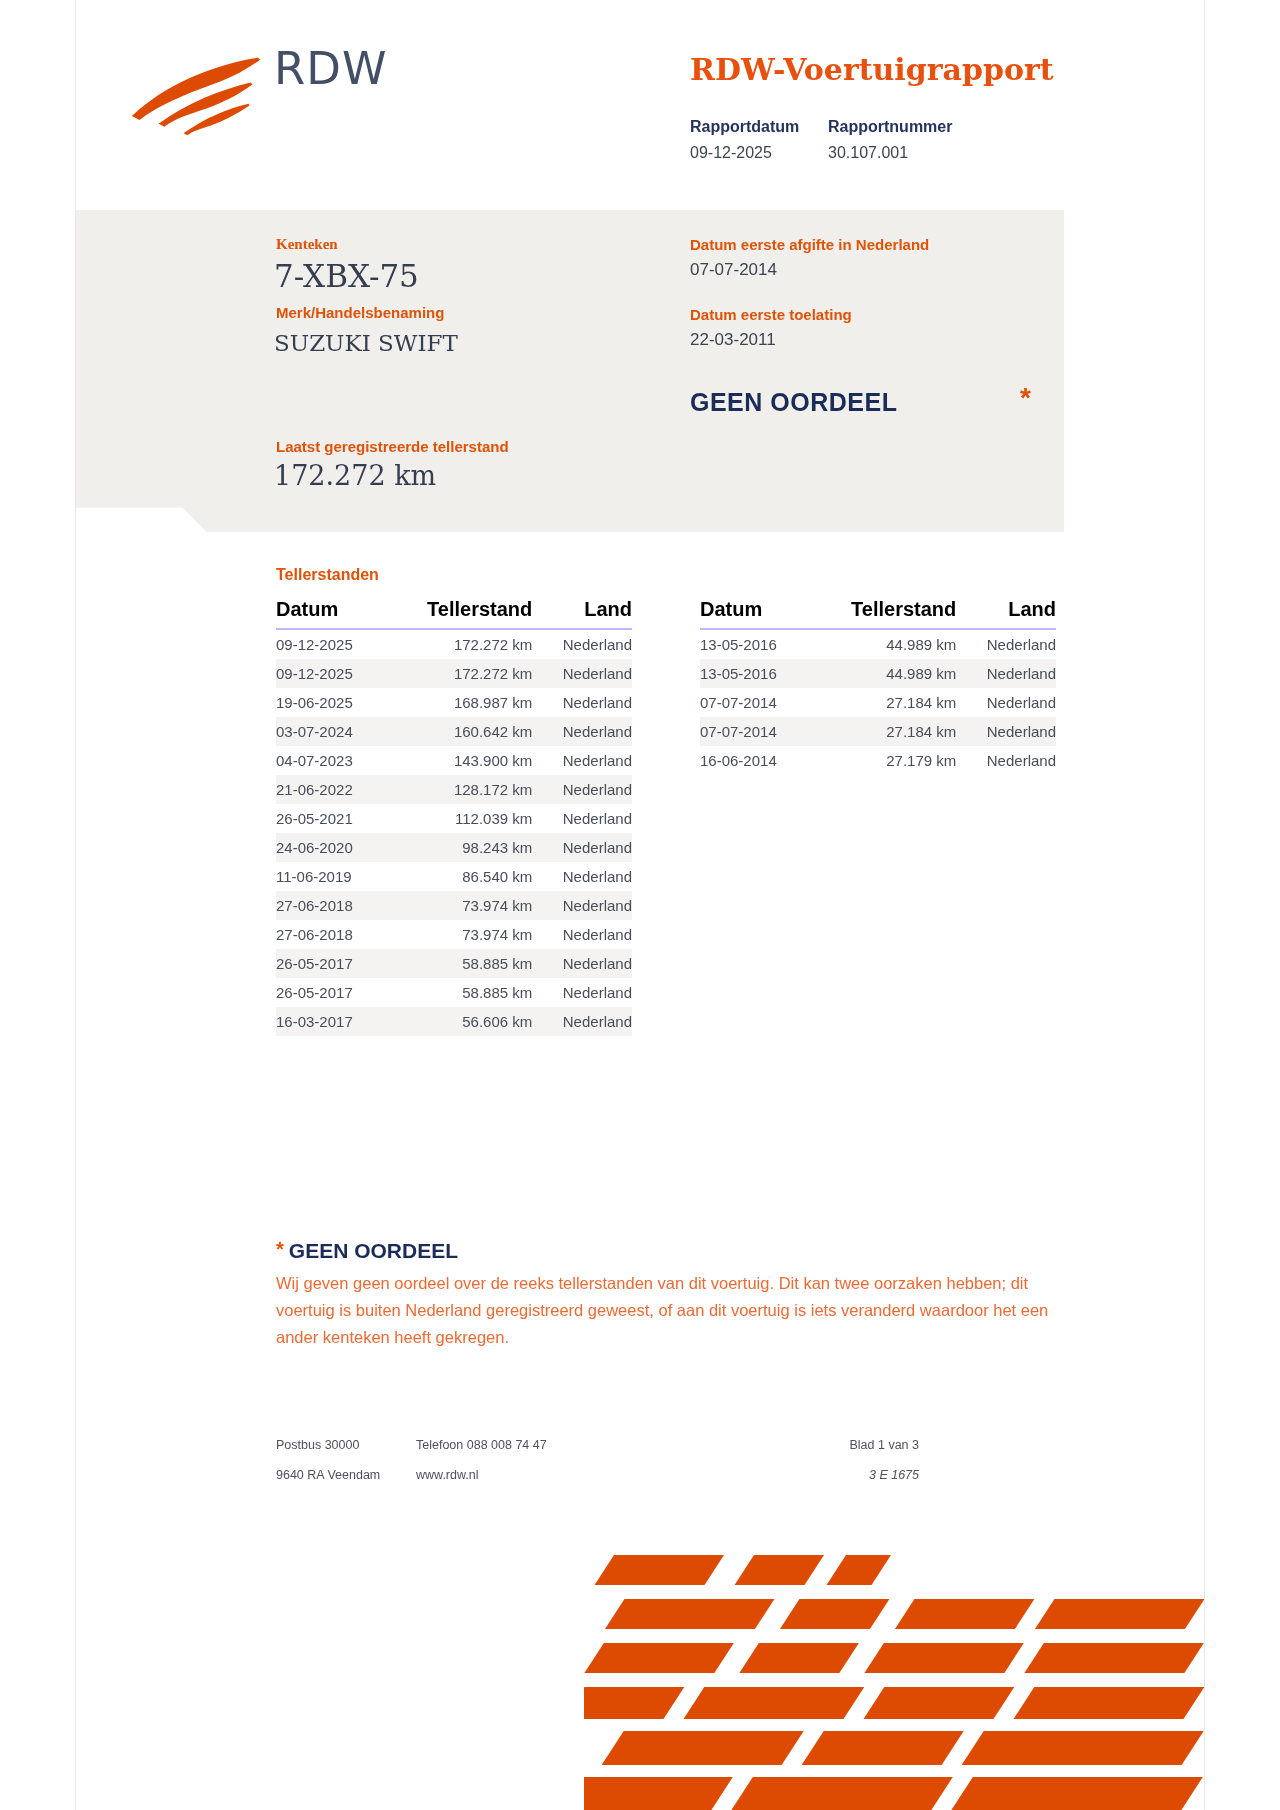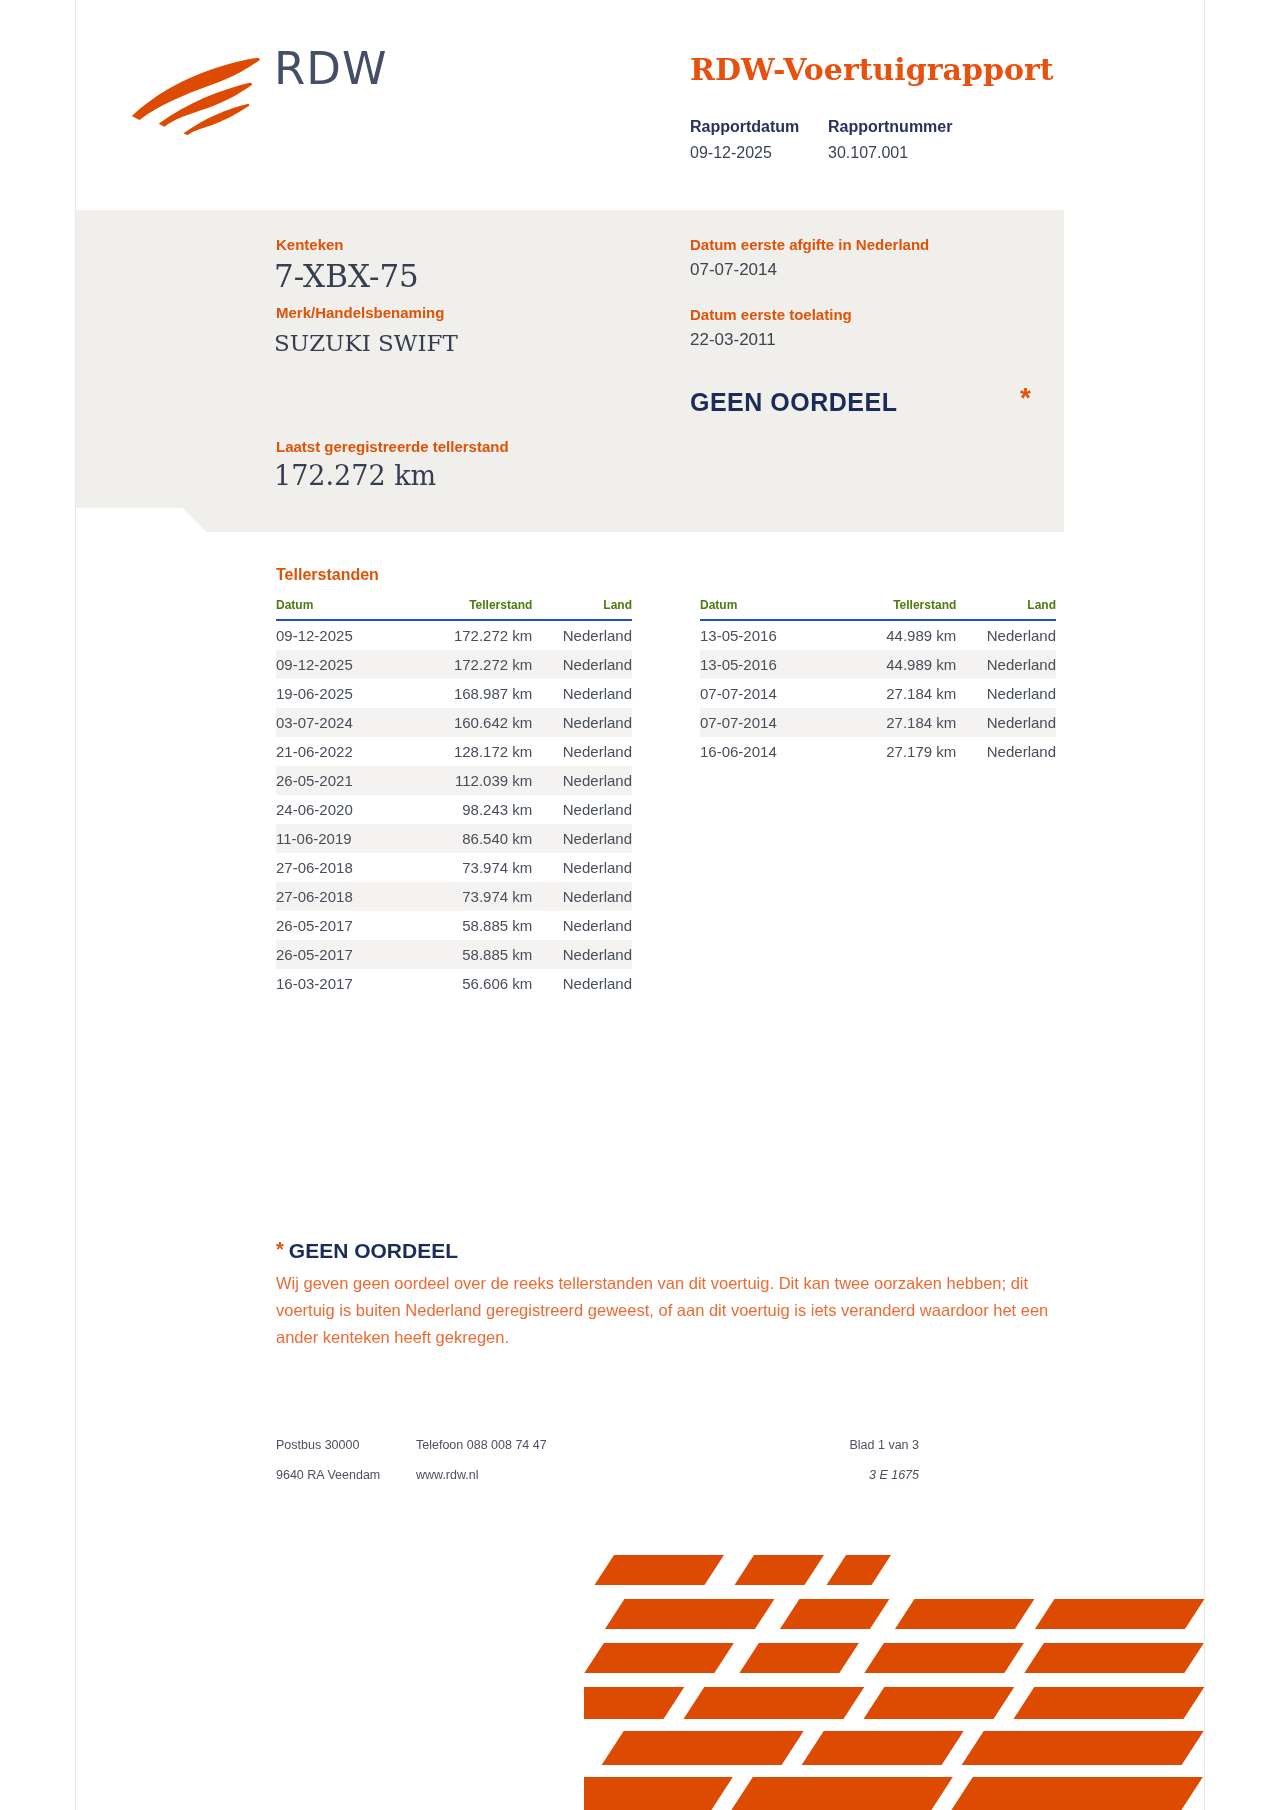--- a/index.html
+++ b/index.html
@@ -26,41 +26,41 @@
   
   .vehicle-panel {
     left:0; top:210px; width:988px; height:322px;
     background:#f1efec;
     clip-path: polygon(0 0, 100% 0, 100% 100%, 13.2% 100%, 10.8% 92.5%, 0 92.5%);
   }
   .field-label { font-size:15px; font-weight:bold; color:#e05206; }
   .big-value { font-family:"DejaVu Serif", serif; color:#353e50; }
   .small-value { font-size:17px; color:#3d4450; }
 
-  .kenteken-label { left:200px; top:236px; }
+  .kenteken-label { left:200px; top:236px;font-family:Liberation Serif, serif; }
   .kenteken-value { left:198px; top:258px; font-size:31px; }
   .merk-label { left:200px; top:304px; }
   .merk-value { left:198px; top:330px; font-size:23px; }
   .teller-label { left:200px; top:438px; }
   .teller-value { left:198px; top:460px; font-size:27px; }
   .afgifte-label { left:614px; top:236px; }
   .afgifte-value { left:614px; top:260px; }
   .toelating-label { left:614px; top:306px; }
   .toelating-value { left:614px; top:330px; }
   .oordeel-heading { left:614px; top:388px; font-size:25px; font-weight:bold; color:#1c2c58; letter-spacing:0.5px; }
   .oordeel-asterisk { left:944px; top:382px; font-size:28px; font-weight:bold; color:#e05206; }
 
   
   .tellerstanden-title { left:200px; top:566px; font-size:16px; }
   .table-wrap-left  { left:200px; top:594px; width:356px; }
   .table-wrap-right { left:624px; top:594px; width:356px; }
   table { border-collapse:collapse; width:100%; font-size:15px; color:#474e5a; }
   col.c1 { width:38%; } col.c2 { width:34%; } col.c3 { width:28%; }
-  th { text-align:left; font-weight:bold; color:#4d7c0f; font-size:12px;
-       border-bottom:2px solid #1d4ed8; padding:4px 0 7px; }
+  th { text-align:left; font-weight:bold; color:#000000; font-size:20px;
+       border-bottom:2px solid #c4b5fd; padding:4px 0 7px; }
   th.num, td.num { text-align:right; }
   td { padding:6px 0; }
   tbody tr:nth-child(even) { background:#f5f3f1; }
 
   
   .footnote-title { left:200px; top:1238px; font-size:21px; font-weight:bold; color:#1c2c58; }
   .fn-ast { color:#e05206; font-size:20px; margin-right:5px; vertical-align:2px; }
   .footnote-text { left:200px; top:1270px; width:805px; font-size:16.5px; line-height:1.65; color:#ec6a33; }
 
   
@@ -141,20 +141,25 @@
             <td>19-06-2025</td>
             <td class="num">168.987 km</td>
             <td class="num">Nederland</td>
           </tr>
           <tr>
             <td>03-07-2024</td>
             <td class="num">160.642 km</td>
             <td class="num">Nederland</td>
           </tr>
           <tr>
+            <td>04-07-2023</td>
+            <td class="num">143.900 km</td>
+            <td class="num">Nederland</td>
+          </tr>
+          <tr>
             <td>21-06-2022</td>
             <td class="num">128.172 km</td>
             <td class="num">Nederland</td>
           </tr>
           <tr>
             <td>26-05-2021</td>
             <td class="num">112.039 km</td>
             <td class="num">Nederland</td>
           </tr>
           <tr>

